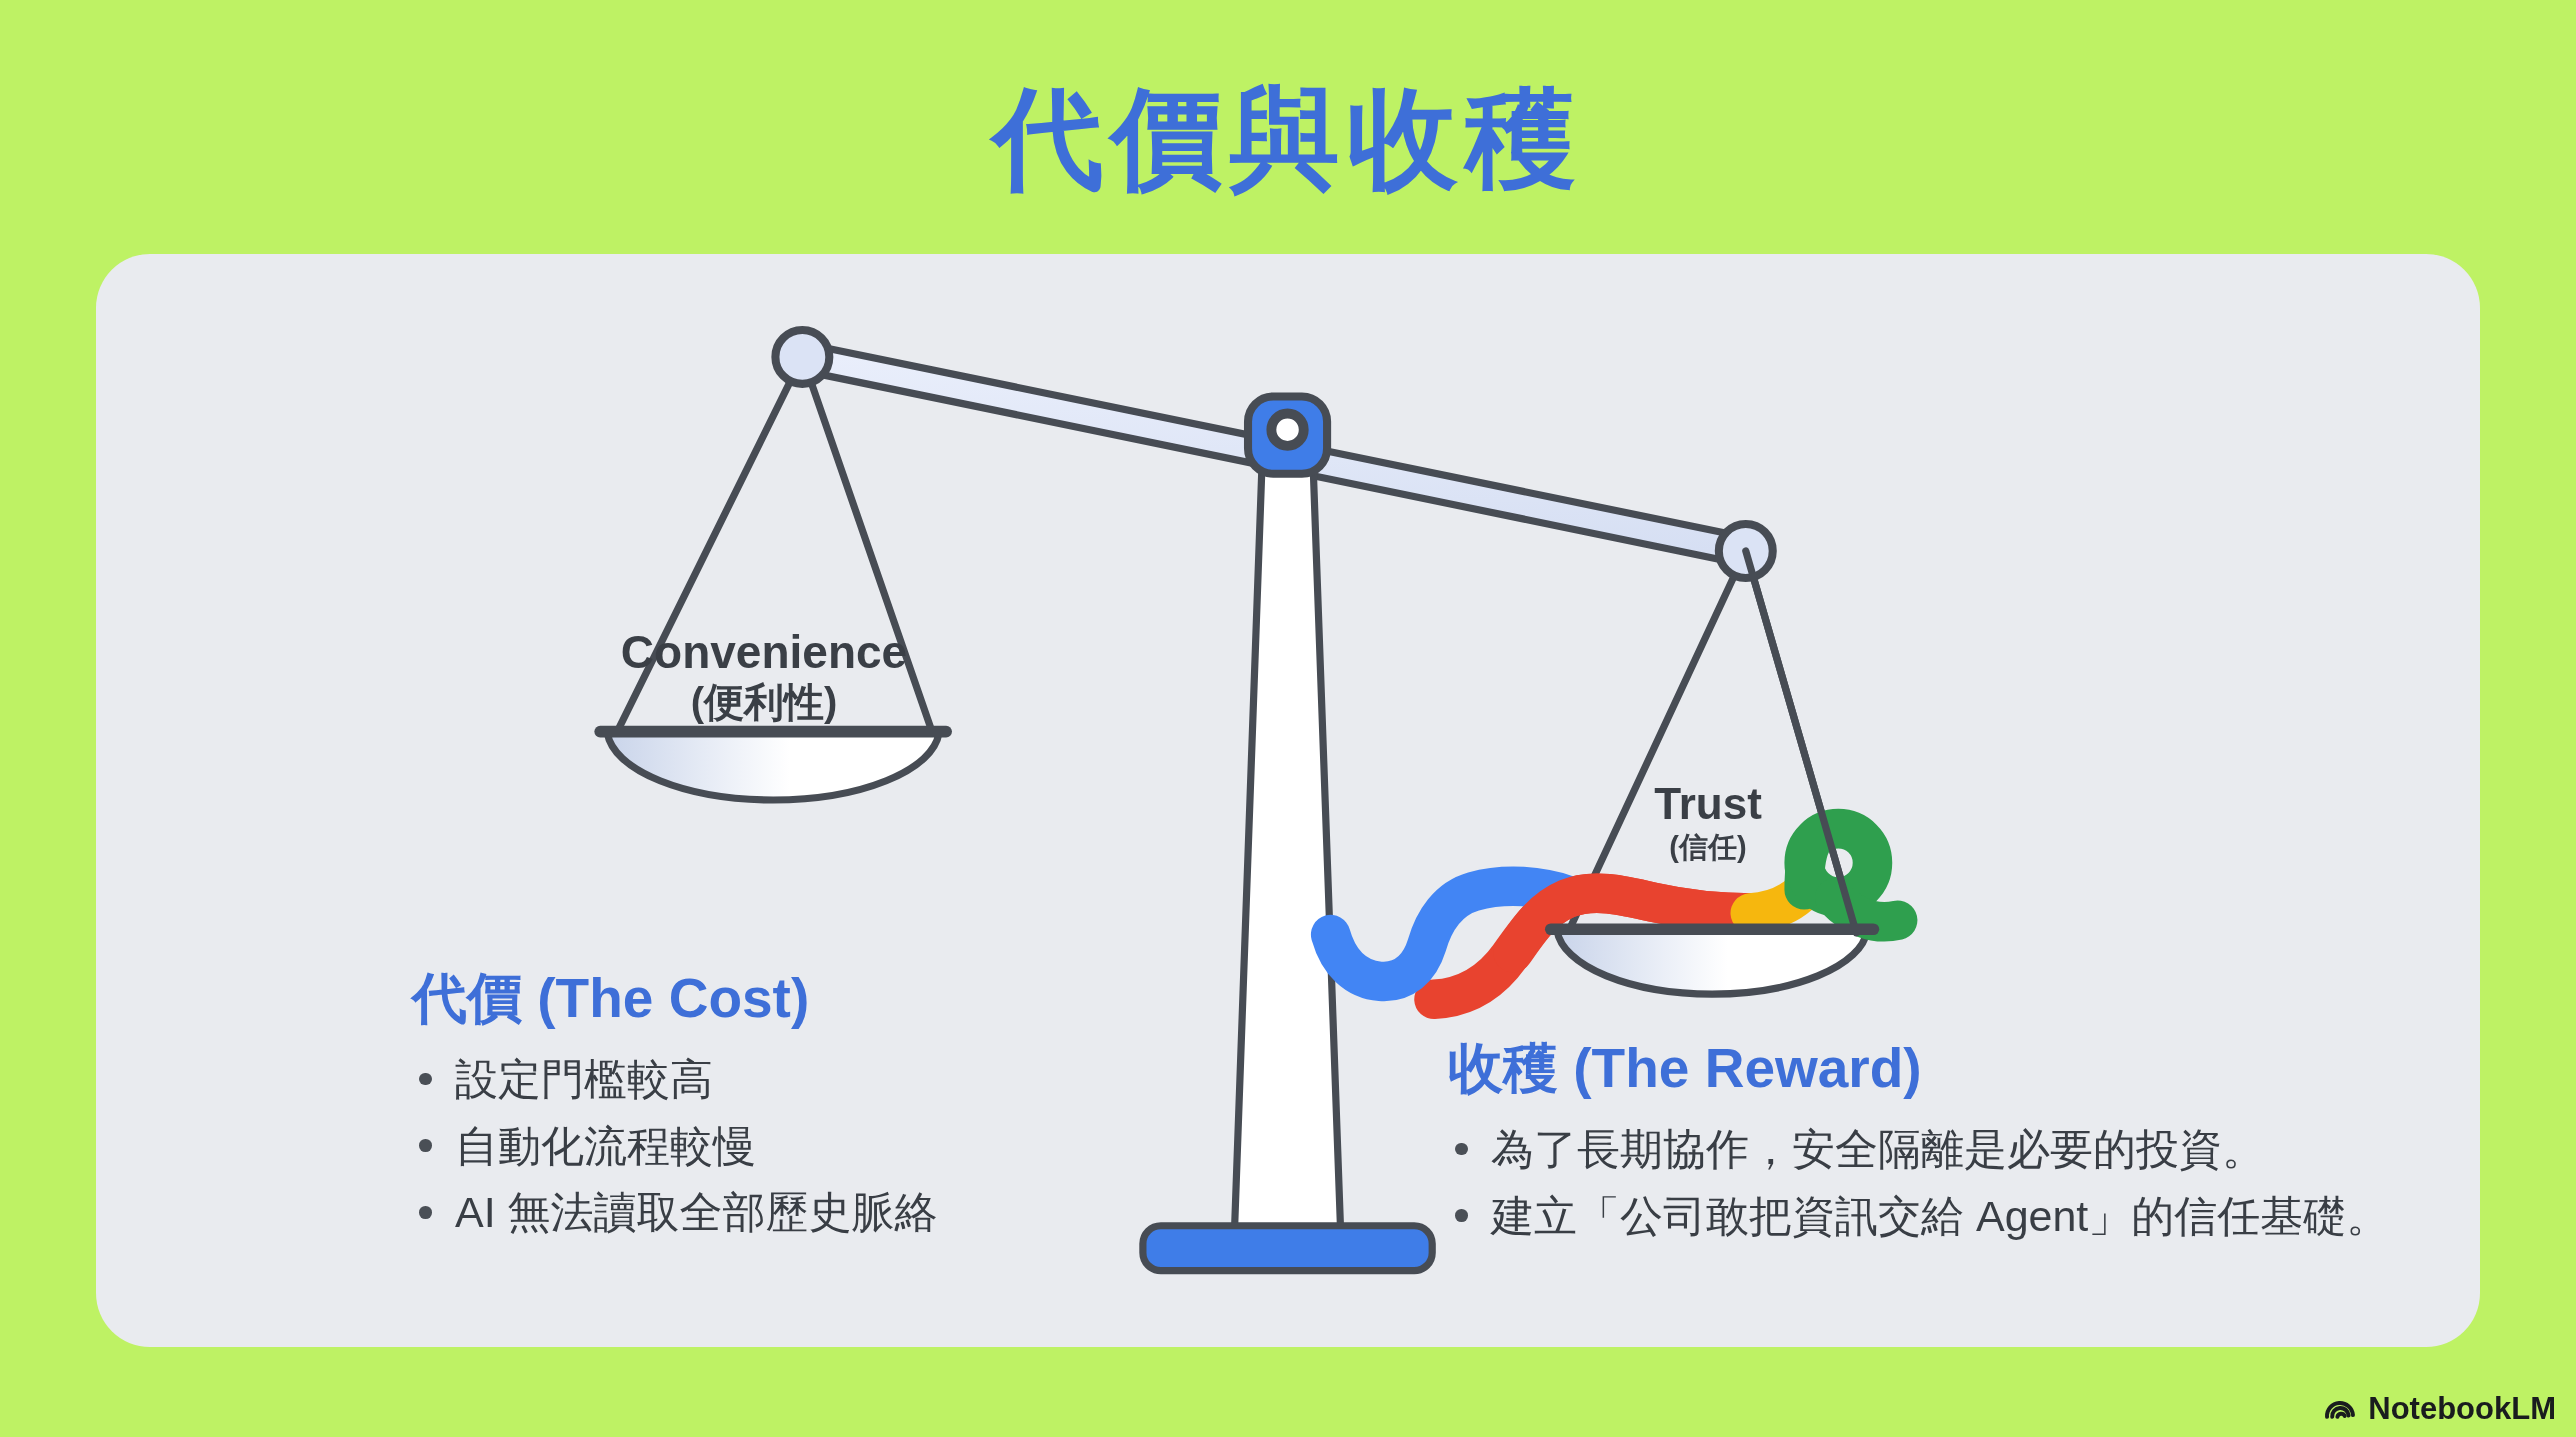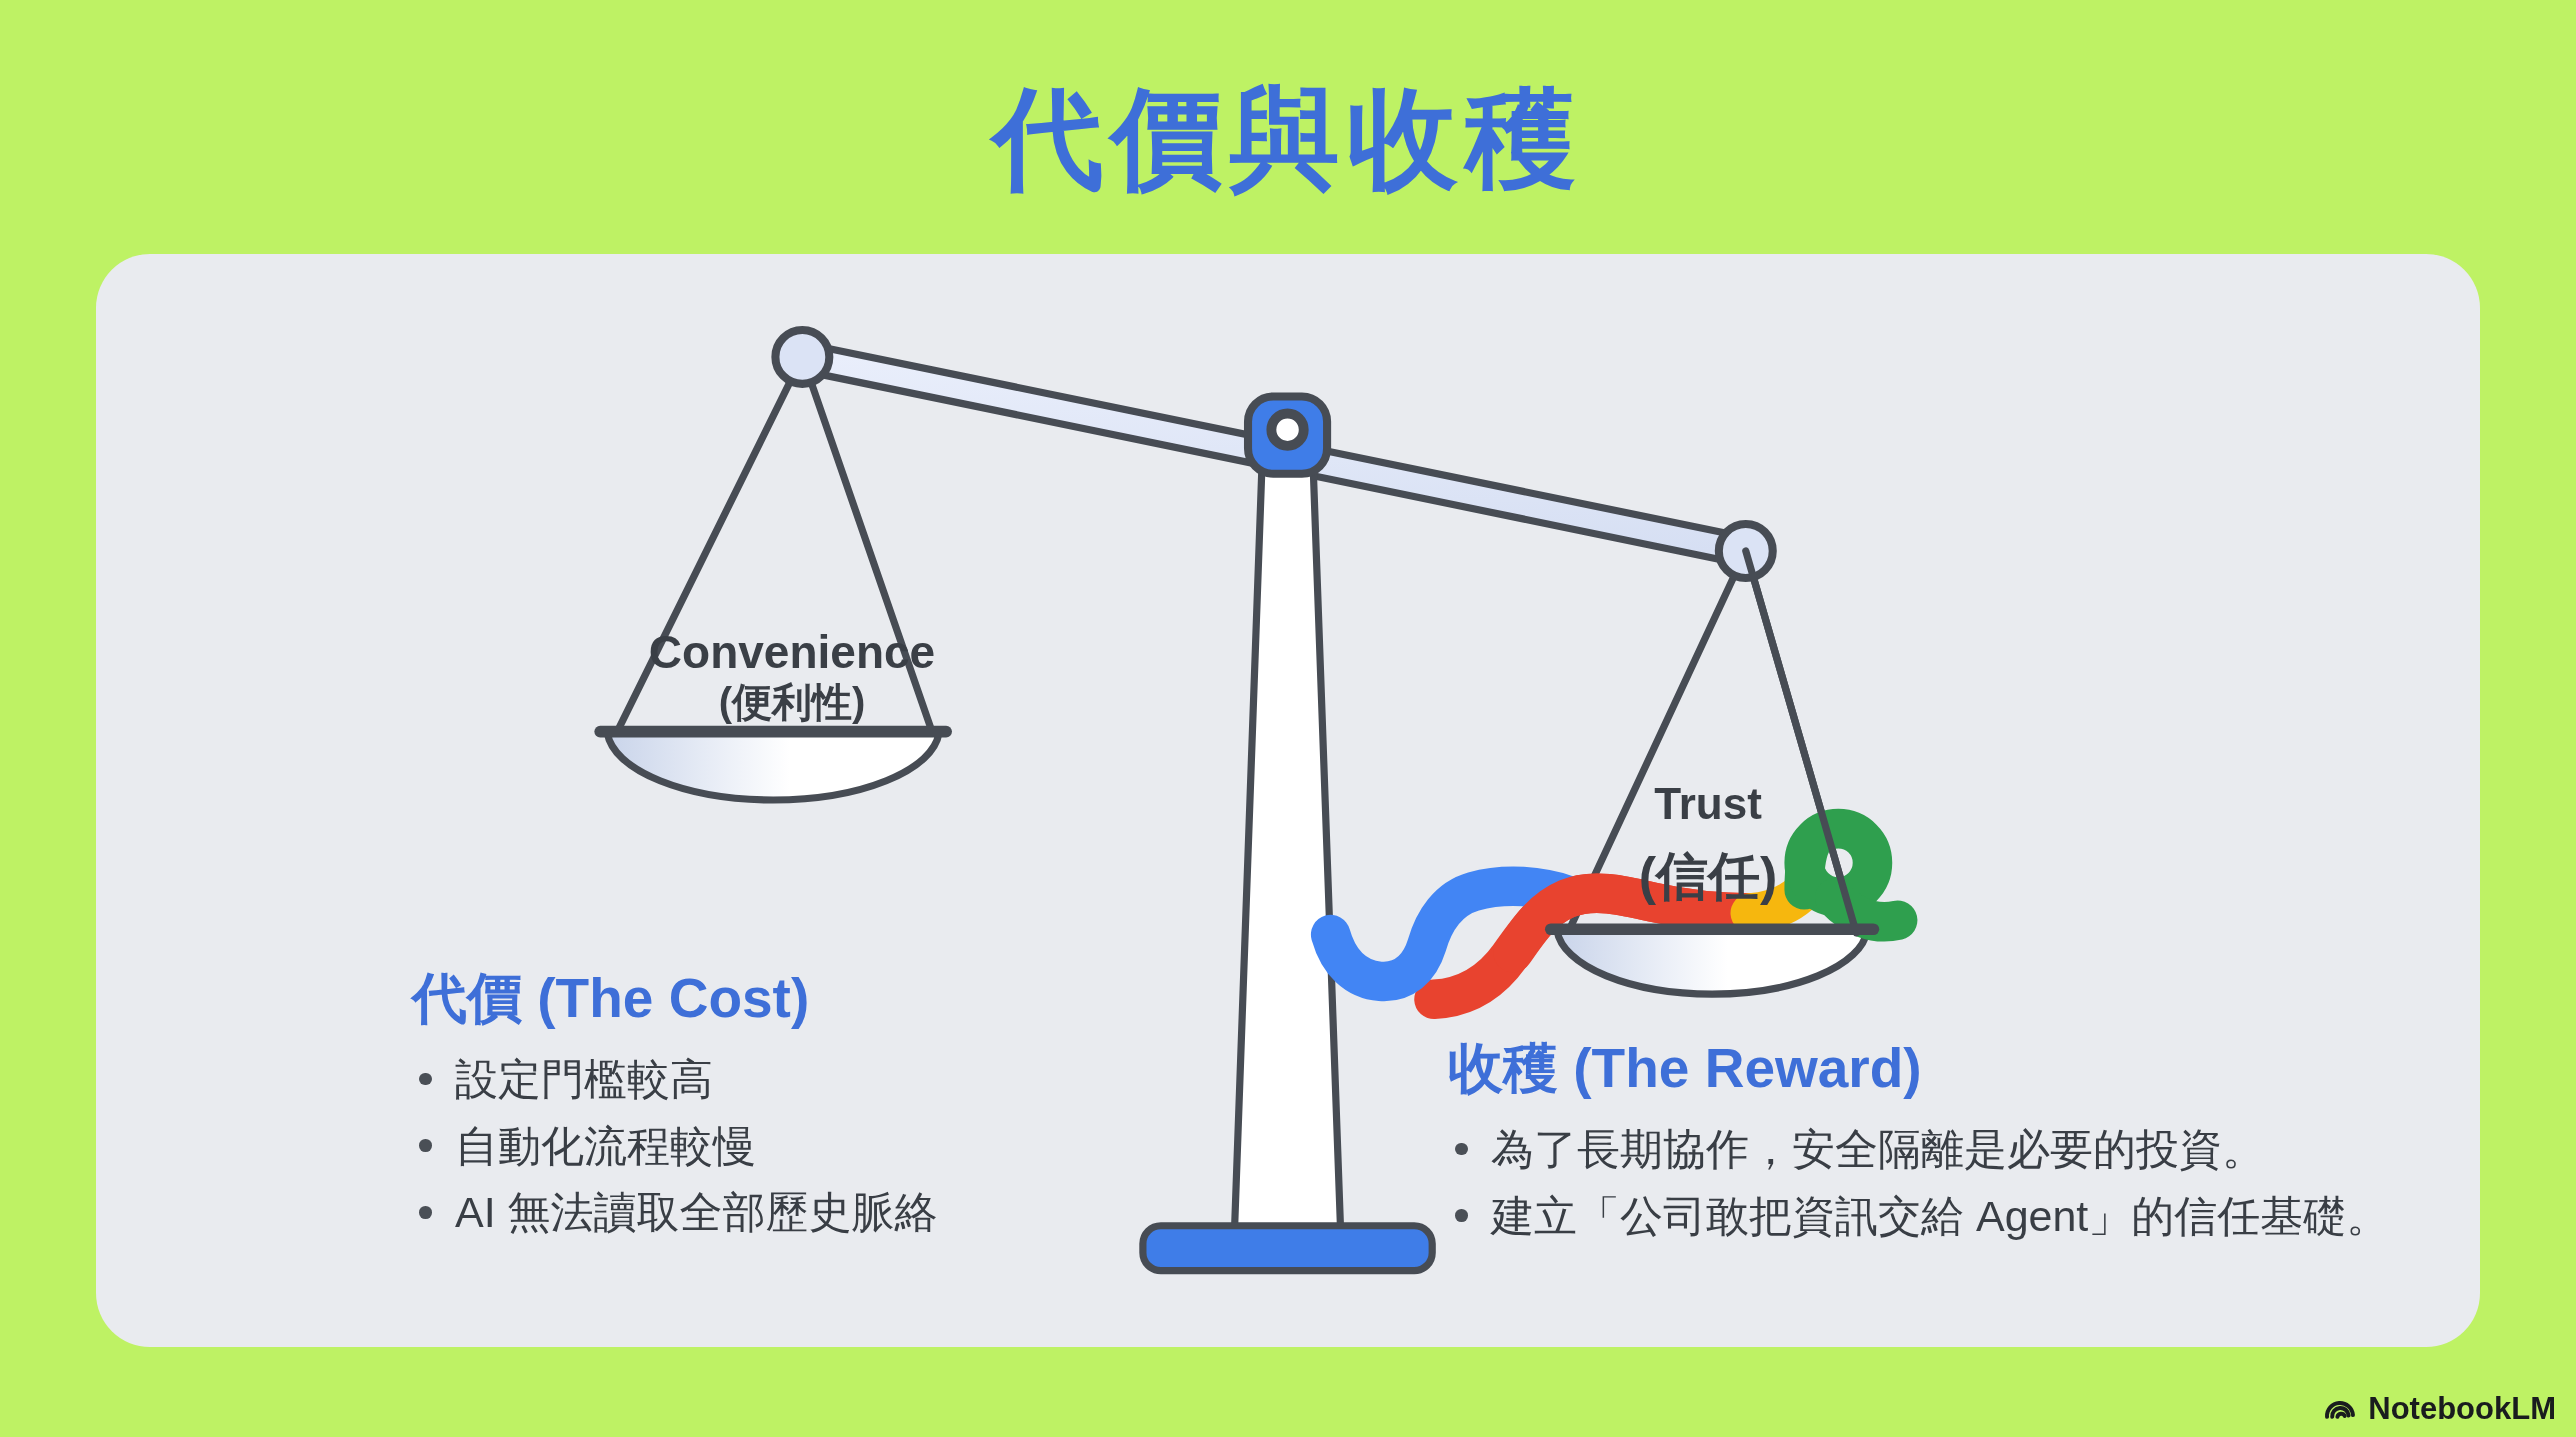--- a/index.html
+++ b/index.html
@@ -16,24 +16,24 @@
     position:absolute;left:96px;top:254px;width:2384px;height:1093px;
     background:#e9ebef;border-radius:54px;
   }
   .scale-svg{position:absolute;left:0;top:0;width:2576px;height:1438px;}
   .pan-label{
     position:absolute;transform:translateX(-50%);
     text-align:center;color:#3a3f46;font-weight:bold;line-height:1.18;
   }
   .pan-label .en{display:block;}
   .pan-label .zh{display:block;}
-  .label-convenience{left:792px;top:625px;font-size:46px;}
+  .label-convenience{left:764px;top:625px;font-size:46px;}
   .label-convenience .zh{font-size:40px;}
   .label-trust{left:1708px;top:778px;font-size:44px;}
-  .label-trust .zh{font-size:52px;margin-top:16px;}
+  .label-trust .zh{font-size:29px;}
   .text-block{position:absolute;}
   .block-cost{left:412px;top:967px;}
   .block-reward{left:1448px;top:1037px;}
   .block-heading{
     margin:0 0 21.6px 0;font-size:55px;font-weight:bold;color:#3e6fd8;
     line-height:1.15;white-space:nowrap;
   }
   .bullet-list{list-style:none;margin:0;padding:0;font-size:43px;color:#393e45;}
   .bullet-list li{
     position:relative;padding-left:43px;line-height:1.26;white-space:nowrap;

